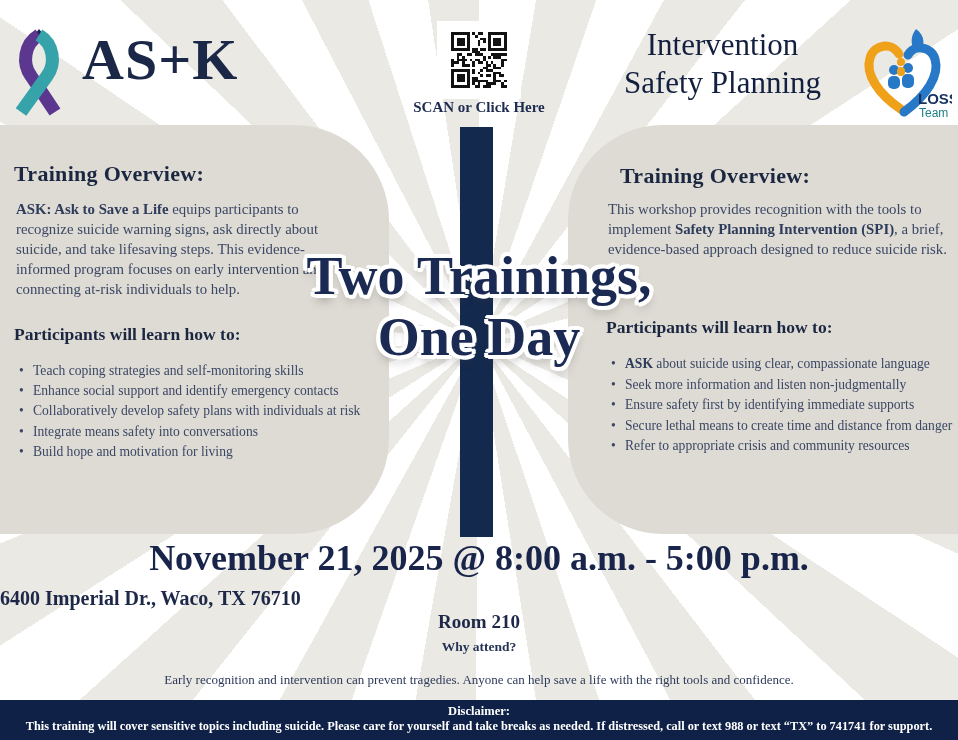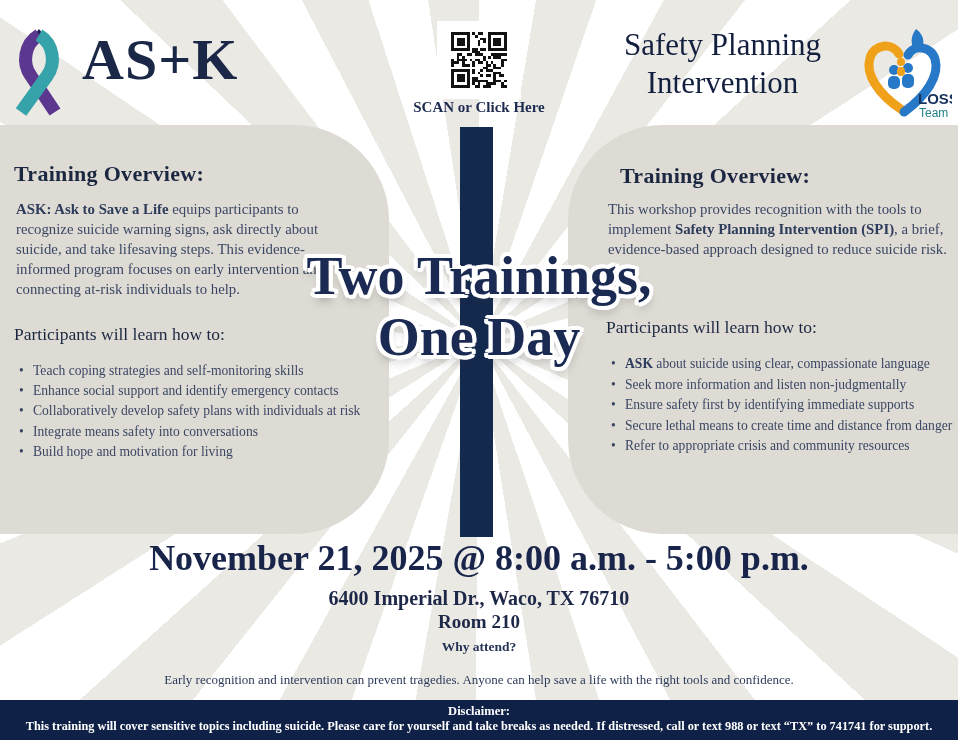--- a/index.html
+++ b/index.html
@@ -26,41 +26,41 @@
   .panel-left{left:0;width:389px;border-radius:0 95px 95px 0;}
   .panel-right{right:0;width:390px;border-radius:95px 0 0 95px;}
   .panel-inner{position:relative;height:100%;box-sizing:border-box;}
   .panel-left .panel-inner{padding:36px 8px 0 14px;}
   .panel-right .panel-inner{padding:38px 12px 0 38px;}
   .panel-heading{margin:0;font-size:22px;font-weight:700;color:#1b2741;letter-spacing:.3px;}
   .panel-right .panel-heading{margin-left:14px;}
   .panel-para{margin:12px 0 0 2px;font-size:14.8px;line-height:1.36;color:#3a4764;}
   .panel-left .panel-para{width:318px;}
   .panel-right .panel-para{width:350px;margin-top:10px;}
-  .panel-sub{margin:24px 0 0 0;font-size:17.5px;font-weight:400;color:#1b2741;}
+  .panel-sub{margin:24px 0 0 0;font-size:17.5px;font-weight:700;color:#1b2741;}
   .panel-right .panel-sub{margin-top:58px;}
   .panel-list{margin:16px 0 0 0;padding:0;list-style:none;}
   .panel-list li{position:relative;padding-left:19px;font-size:13.6px;line-height:1.5;
     color:#3a4764;}
   .panel-list li::before{content:"•";position:absolute;left:5px;color:#3a4764;}
   .bold{font-weight:700;}
   .panel-para .bold,.panel-list .bold{color:#2e3c5c;}
   
   .center-bar{position:absolute;left:460px;top:127px;width:33px;height:410px;
     background:#14294e;z-index:2;}
   .center-title{position:absolute;left:0;right:0;top:246px;z-index:5;text-align:center;
     font-size:54px;font-weight:700;line-height:1.13;color:#1b2a52;
     text-shadow:-3px -3px 0 #fff,3px -3px 0 #fff,-3px 3px 0 #fff,3px 3px 0 #fff,
       -4px 0 0 #fff,4px 0 0 #fff,0 -4px 0 #fff,0 4px 0 #fff,
       -2px -4px 0 #fff,2px 4px 0 #fff,4px -2px 0 #fff,-4px 2px 0 #fff,
       0 7px 9px rgba(60,60,60,.35);}
   
   .event-datetime{position:absolute;left:0;right:0;top:537px;text-align:center;
     font-size:36px;font-weight:700;color:#18244a;}
-  .event-address{position:absolute;left:0;right:0;top:587px;text-align:center;
+  .event-address{position:absolute;left:0;right:0;top:587px;
     font-size:20px;font-weight:700;color:#1d2747;}
   .event-room{position:absolute;left:0;right:0;top:611px;text-align:center;
     font-size:19px;font-weight:700;color:#1d2747;}
   .why-heading{position:absolute;left:0;right:0;top:639px;text-align:center;
     font-size:13.5px;font-weight:700;color:#253354;}
   .why-line1{position:absolute;left:0;right:0;top:656px;text-align:center;
     font-size:13px;color:#2c3a5a;}
   .why-line2{position:absolute;left:0;right:0;top:672px;text-align:center;
     font-size:13px;color:#2c3a5a;}
   .disclaimer{position:absolute;left:0;right:0;bottom:0;height:40px;background:#0f2147;
@@ -210,22 +210,22 @@
           <rect x="17" y="24" width="1" height="1"></rect>
           <rect x="18" y="24" width="1" height="1"></rect>
           <rect x="23" y="24" width="1" height="1"></rect>
           <rect x="24" y="24" width="1" height="1"></rect>
         </g>
     </svg>
   </div>
   <div class="qr-caption">SCAN or Click Here</div>
 
   <div class="brand-right">
+    <div>Intervention</div>
     <div>Safety Planning</div>
-    <div>Intervention</div>
   </div>
 
   <div class="loss-logo">
     <svg width="96" height="100" viewBox="0 0 96 100">
       <path d="M46 86 C 22 70, 9 50, 14 34 C 18 20, 36 18, 43 30" stroke="#f0a11a" stroke-width="9" fill="none" stroke-linecap="round"></path>
       <path d="M48 88 C 70 72, 84 52, 79 35 C 75 22, 58 20, 52 31" stroke="#2878c8" stroke-width="9" fill="none" stroke-linecap="round"></path>
       <path d="M60 5 C 53 14, 55 25, 62 28 C 70 23, 69 11, 60 5" fill="#2878c8"></path>
       <circle cx="38" cy="46" r="5" fill="#2878c8"></circle>
         <rect x="32" y="52" width="12" height="13" rx="5" fill="#2878c8"></rect>
       <circle cx="52" cy="44" r="5" fill="#2878c8"></circle>

